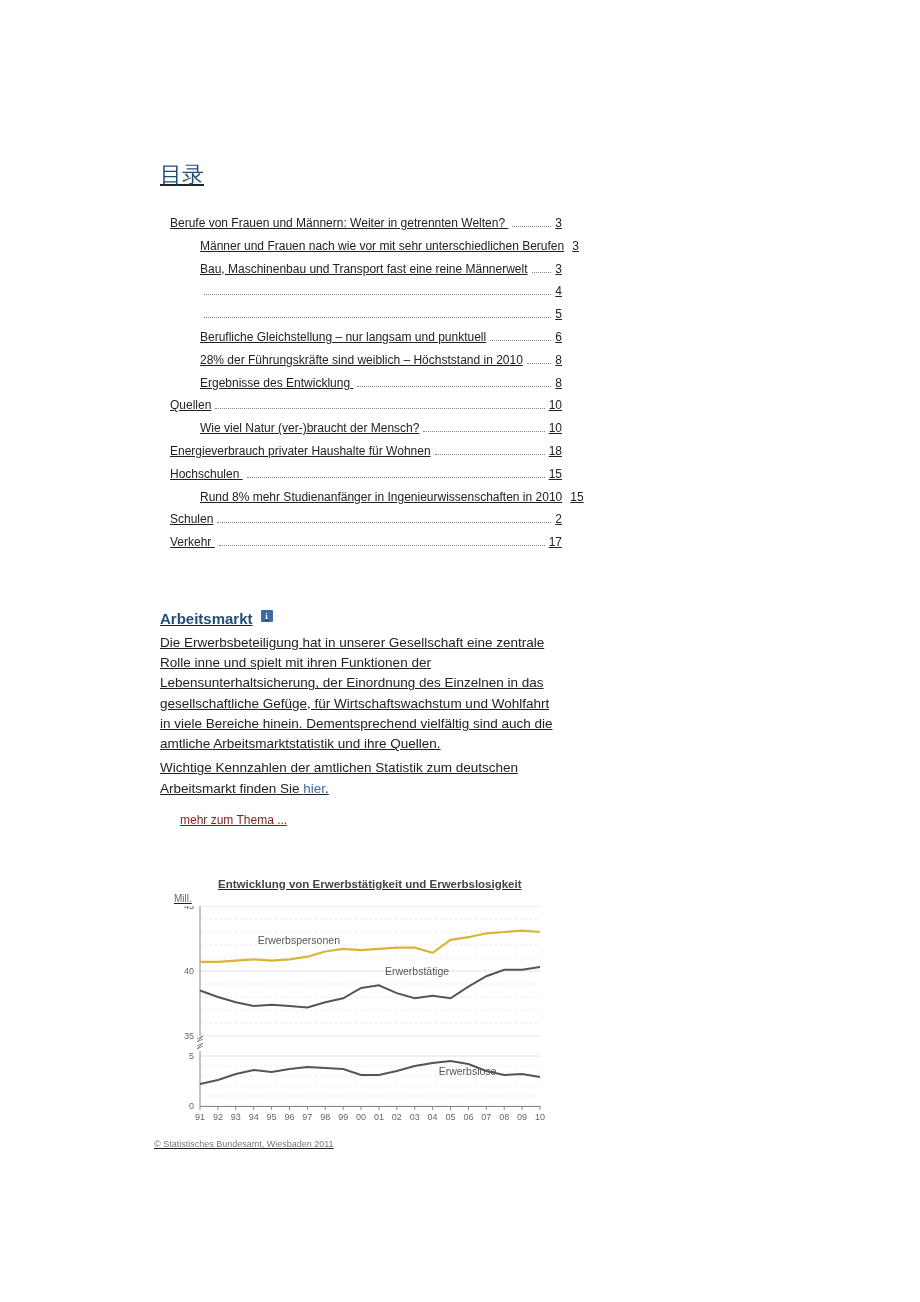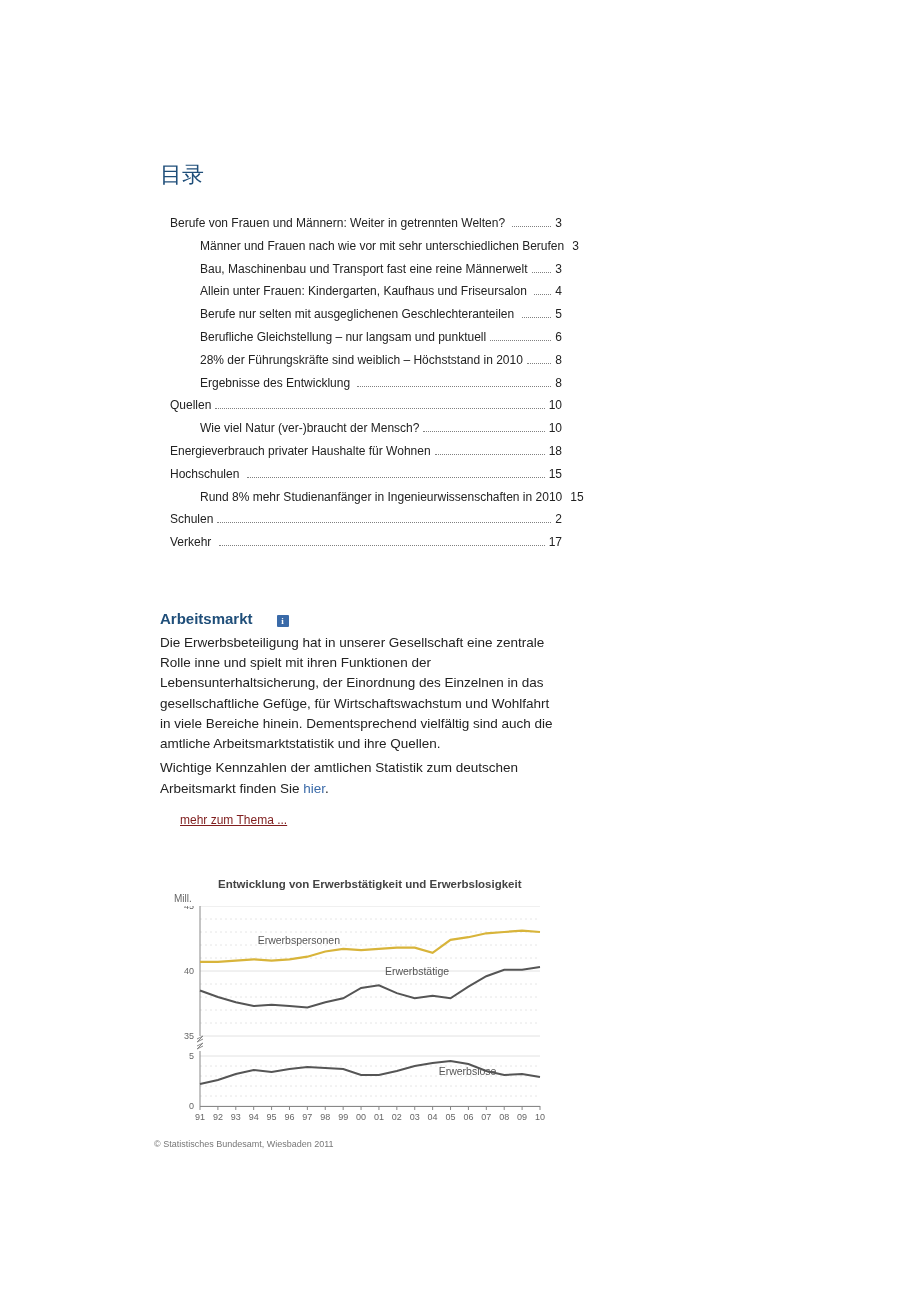--- a/index.html
+++ b/index.html
@@ -8,20 +8,21 @@
     background: #ffffff;
     font-family: Arial, Helvetica, sans-serif;
     font-size: 13.5px;
     color: #222;
   }
   .page {
     width: 732px;
     min-height: 1302px;
     box-sizing: border-box;
     padding: 160px 170px 80px 160px;
+    text-decoration: underline;
   }
   .toc-title {
     font-family: "Microsoft YaHei", "SimSun", Arial, sans-serif;
     color: #1f4e79;
     font-size: 22px;
     margin-bottom: 22px;
   }
   .toc {
     font-size: 12px;
     line-height: 1.9;
@@ -47,22 +48,22 @@
   .section {
     margin-top: 56px;
   }
   .section h2 {
     font-family: Arial, sans-serif;
     font-size: 15px;
     color: #1f4e79;
     font-weight: bold;
     margin: 0 0 6px 0;
     display: flex;
-    align-items: flex-end;
-    gap: 24px;
+    align-items: flex-start;
+    gap: 8px;
   }
   .info-icon {
     display: inline-flex;
     width: 12px;
     height: 12px;
     background: #3a6aa8;
     color: #fff;
     font-size: 9px;
     font-weight: bold;
     align-items: center;
@@ -145,26 +146,24 @@
         <span class="toc-label">Männer und Frauen nach wie vor mit sehr unterschiedlichen Berufen</span>
         <span class="toc-dots"></span>
         <span class="toc-page">3</span>
       </div>
       <div class="toc-row level2">
         <span class="toc-label">Bau, Maschinenbau und Transport fast eine reine Männerwelt</span>
         <span class="toc-dots"></span>
         <span class="toc-page">3</span>
       </div>
       <div class="toc-row level2">
-        <span class="toc-label">Allein unter Frauen: Kindergarten, Kaufhaus und Friseursalon </span>
         <span class="toc-dots"></span>
         <span class="toc-page">4</span>
       </div>
       <div class="toc-row level2">
-        <span class="toc-label">Berufe nur selten mit ausgeglichenen Geschlechteranteilen </span>
         <span class="toc-dots"></span>
         <span class="toc-page">5</span>
       </div>
       <div class="toc-row level2">
         <span class="toc-label">Berufliche Gleichstellung – nur langsam und punktuell</span>
         <span class="toc-dots"></span>
         <span class="toc-page">6</span>
       </div>
       <div class="toc-row level2">
         <span class="toc-label">28% der Führungskräfte sind weiblich – Höchststand in 2010</span>

